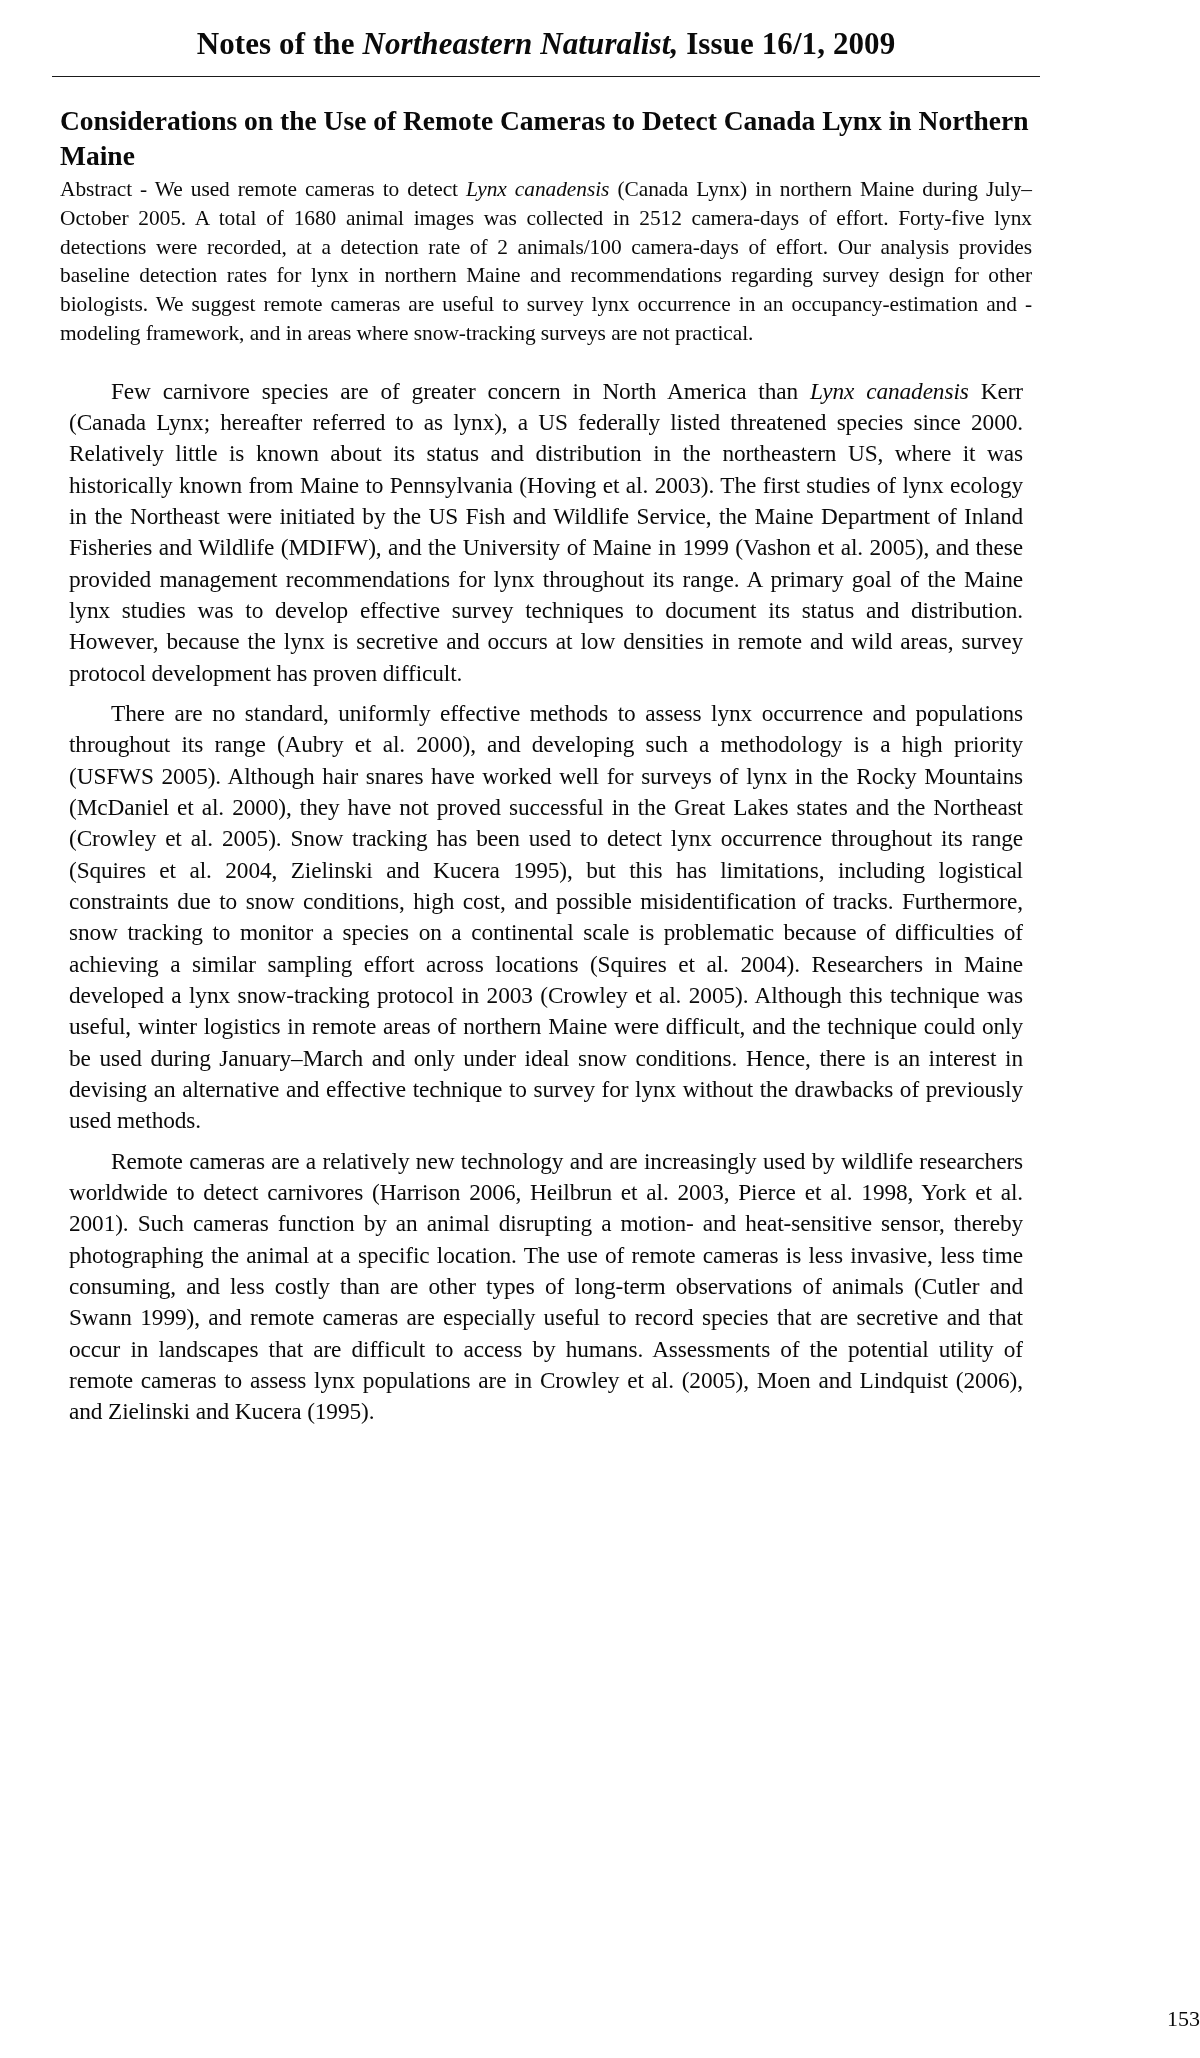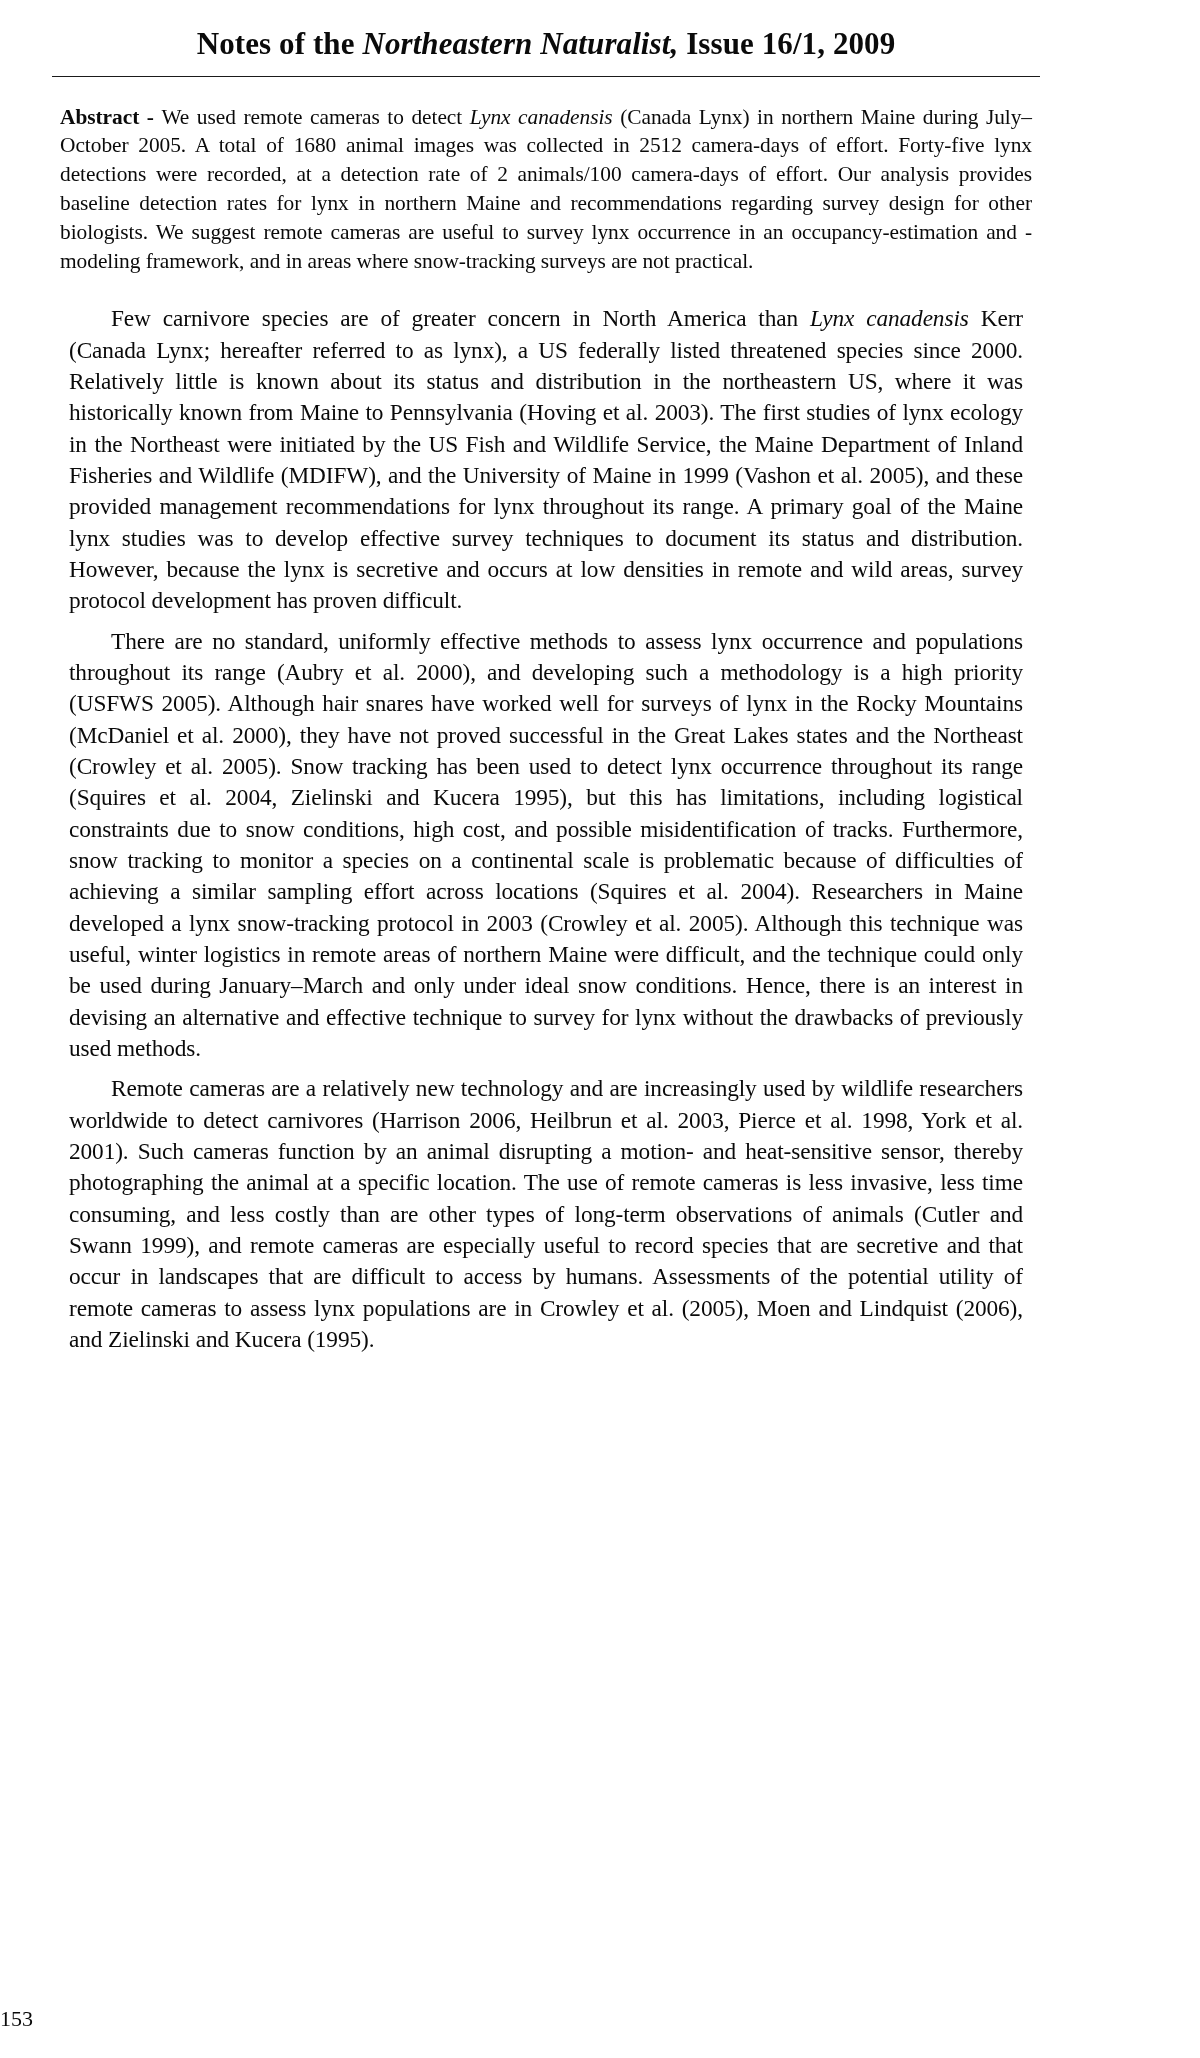--- a/index.html
+++ b/index.html
@@ -55,56 +55,57 @@
     line-height: 0;
   }
   .abstract {
     font-size: 21.4px;
     line-height: 1.345;
     text-align: justify;
     margin: 0 0 28px 0;
     letter-spacing: -0.05px;
   }
   .abstract .lead {
-    font-weight: bold;
+    font-weight: normal;
   }
   .abstract .ital {
     font-style: italic;
   }
   p.body-par {
     font-size: 23.3px;
     line-height: 1.345;
     text-align: justify;
     margin: 9px;
     text-indent: 42px;
     letter-spacing: -0.1px;
   }
   p.body-par .ital {
     font-style: italic;
   }
   .folio {
     position: absolute;
     bottom: 26px;
     left: 0;
     width: 1200px;
-    text-align: left;
+    text-align: right;
     font-size: 22px;
   }
 </style>
 </head>
 <body>
 
 <div class="page">
 
   <div class="running-head">
     <span>Notes of the </span><span class="ital">Northeastern Naturalist,</span><span> Issue 16/1, 2009</span>
   </div>
 
   <div class="rule"></div>
 
+  <h1 class="article-title">Considerations on the Use of Remote Cameras to Detect Canada Lynx in Northern Maine</h1>
 
 
   <div class="abstract">
     <span class="lead">Abstract - </span><span>We used remote cameras to detect </span><span class="ital">Lynx canadensis</span><span> (Canada Lynx) in northern Maine during July–October 2005. A total of 1680 animal images was collected in 2512 camera-days of effort. Forty-five lynx detections were recorded, at a detection rate of 2 animals/100 camera-days of effort. Our analysis provides baseline detection rates for lynx in northern Maine and recommendations regarding survey design for other biologists. We suggest remote cameras are useful to survey lynx occurrence in an occupancy-estimation and -modeling framework, and in areas where snow-tracking surveys are not practical.</span>
   </div>
 
   <p class="body-par">
     <span>Few carnivore species are of greater concern in North America than </span><span class="ital">Lynx canadensis</span><span> Kerr (Canada Lynx; hereafter referred to as lynx), a US federally listed threatened species since 2000. Relatively little is known about its status and distribution in the northeastern US, where it was historically known from Maine to Pennsylvania (Hoving et al. 2003). The first studies of lynx ecology in the Northeast were initiated by the US Fish and Wildlife Service, the Maine Department of Inland Fisheries and Wildlife (MDIFW), and the University of Maine in 1999 (Vashon et al. 2005), and these provided management recommendations for lynx throughout its range. A primary goal of the Maine lynx studies was to develop effective survey techniques to document its status and distribution. However, because the lynx is secretive and occurs at low densities in remote and wild areas, survey protocol development has proven difficult.</span>
   </p>
 

